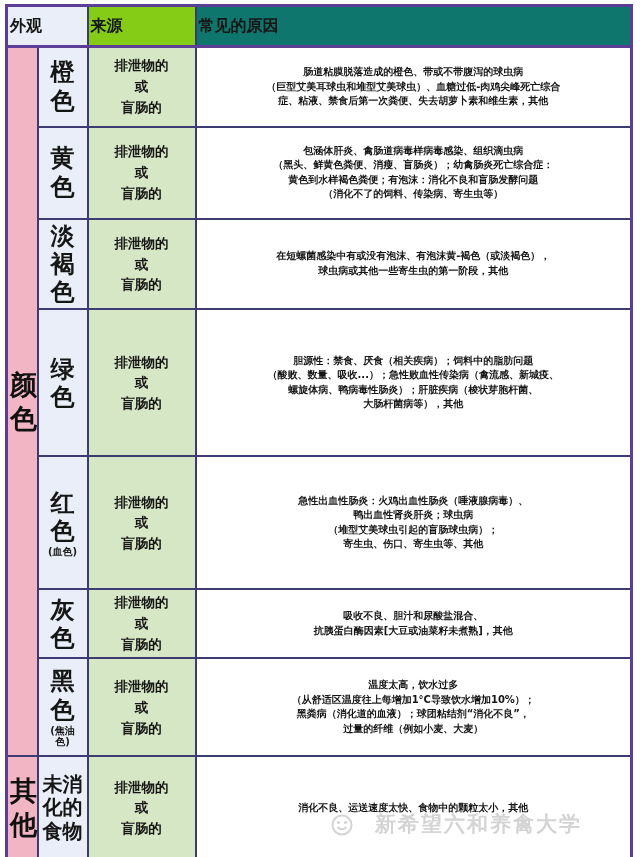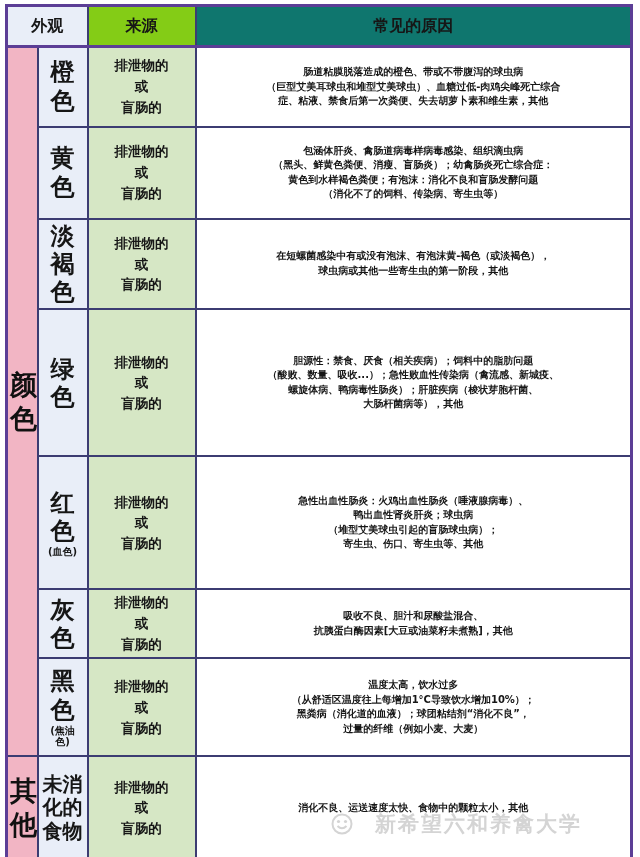--- a/index.html
+++ b/index.html
@@ -6,21 +6,21 @@
   body{font-family:"DejaVu Sans","Liberation Sans",sans-serif;color:#161616;}
   .page{position:relative;width:640px;height:857px;background:#ffffff;overflow:hidden;}
   table.main{
     position:absolute;left:5px;top:4px;width:628px;
     border-collapse:collapse;table-layout:fixed;
     border:3px solid #5c3e96;
   }
   td,th{border:2px solid #3c3c72;padding:2px;vertical-align:middle;}
   thead th{
     background:#e9eef8;font-size:16px;font-weight:bold;
-    border-bottom:3px solid #5c3e96;height:34px;text-align:center;
+    border-bottom:3px solid #5c3e96;height:34px;text-align:left;
   }
   thead th.src{background:#84cc16;}
   thead th.cause{background:#0f766e;}
   .pink{background:#f2b5c4;}
   .blue{background:#e9eef8;}
   .green{background:#d6e7c5;}
   .white{background:#ffffff;}
   .vlabel{
     text-align:center;font-size:27px;font-weight:bold;
     white-space:pre-line;line-height:1.25;color:#111;
@@ -32,21 +32,21 @@
   .src-cell{
     text-align:center;font-size:13.5px;font-weight:bold;
     white-space:pre-line;line-height:1.55;
   }
   .causes{
     text-align:center;font-size:10px;font-weight:600;
     white-space:pre-line;line-height:1.45;padding:16px 6px;
   }
   .watermark{
     position:absolute;right:58px;top:810px;
-    display:flex;align-items:center;gap:20px;
+    display:flex;align-items:flex-end;gap:20px;
     color:#d4d4d4;font-size:21px;font-weight:bold;letter-spacing:2px;
     pointer-events:none;
   }
 </style>
 </head>
 <body>
 
 <div class="page">
   <table class="main">
     <colgroup>

